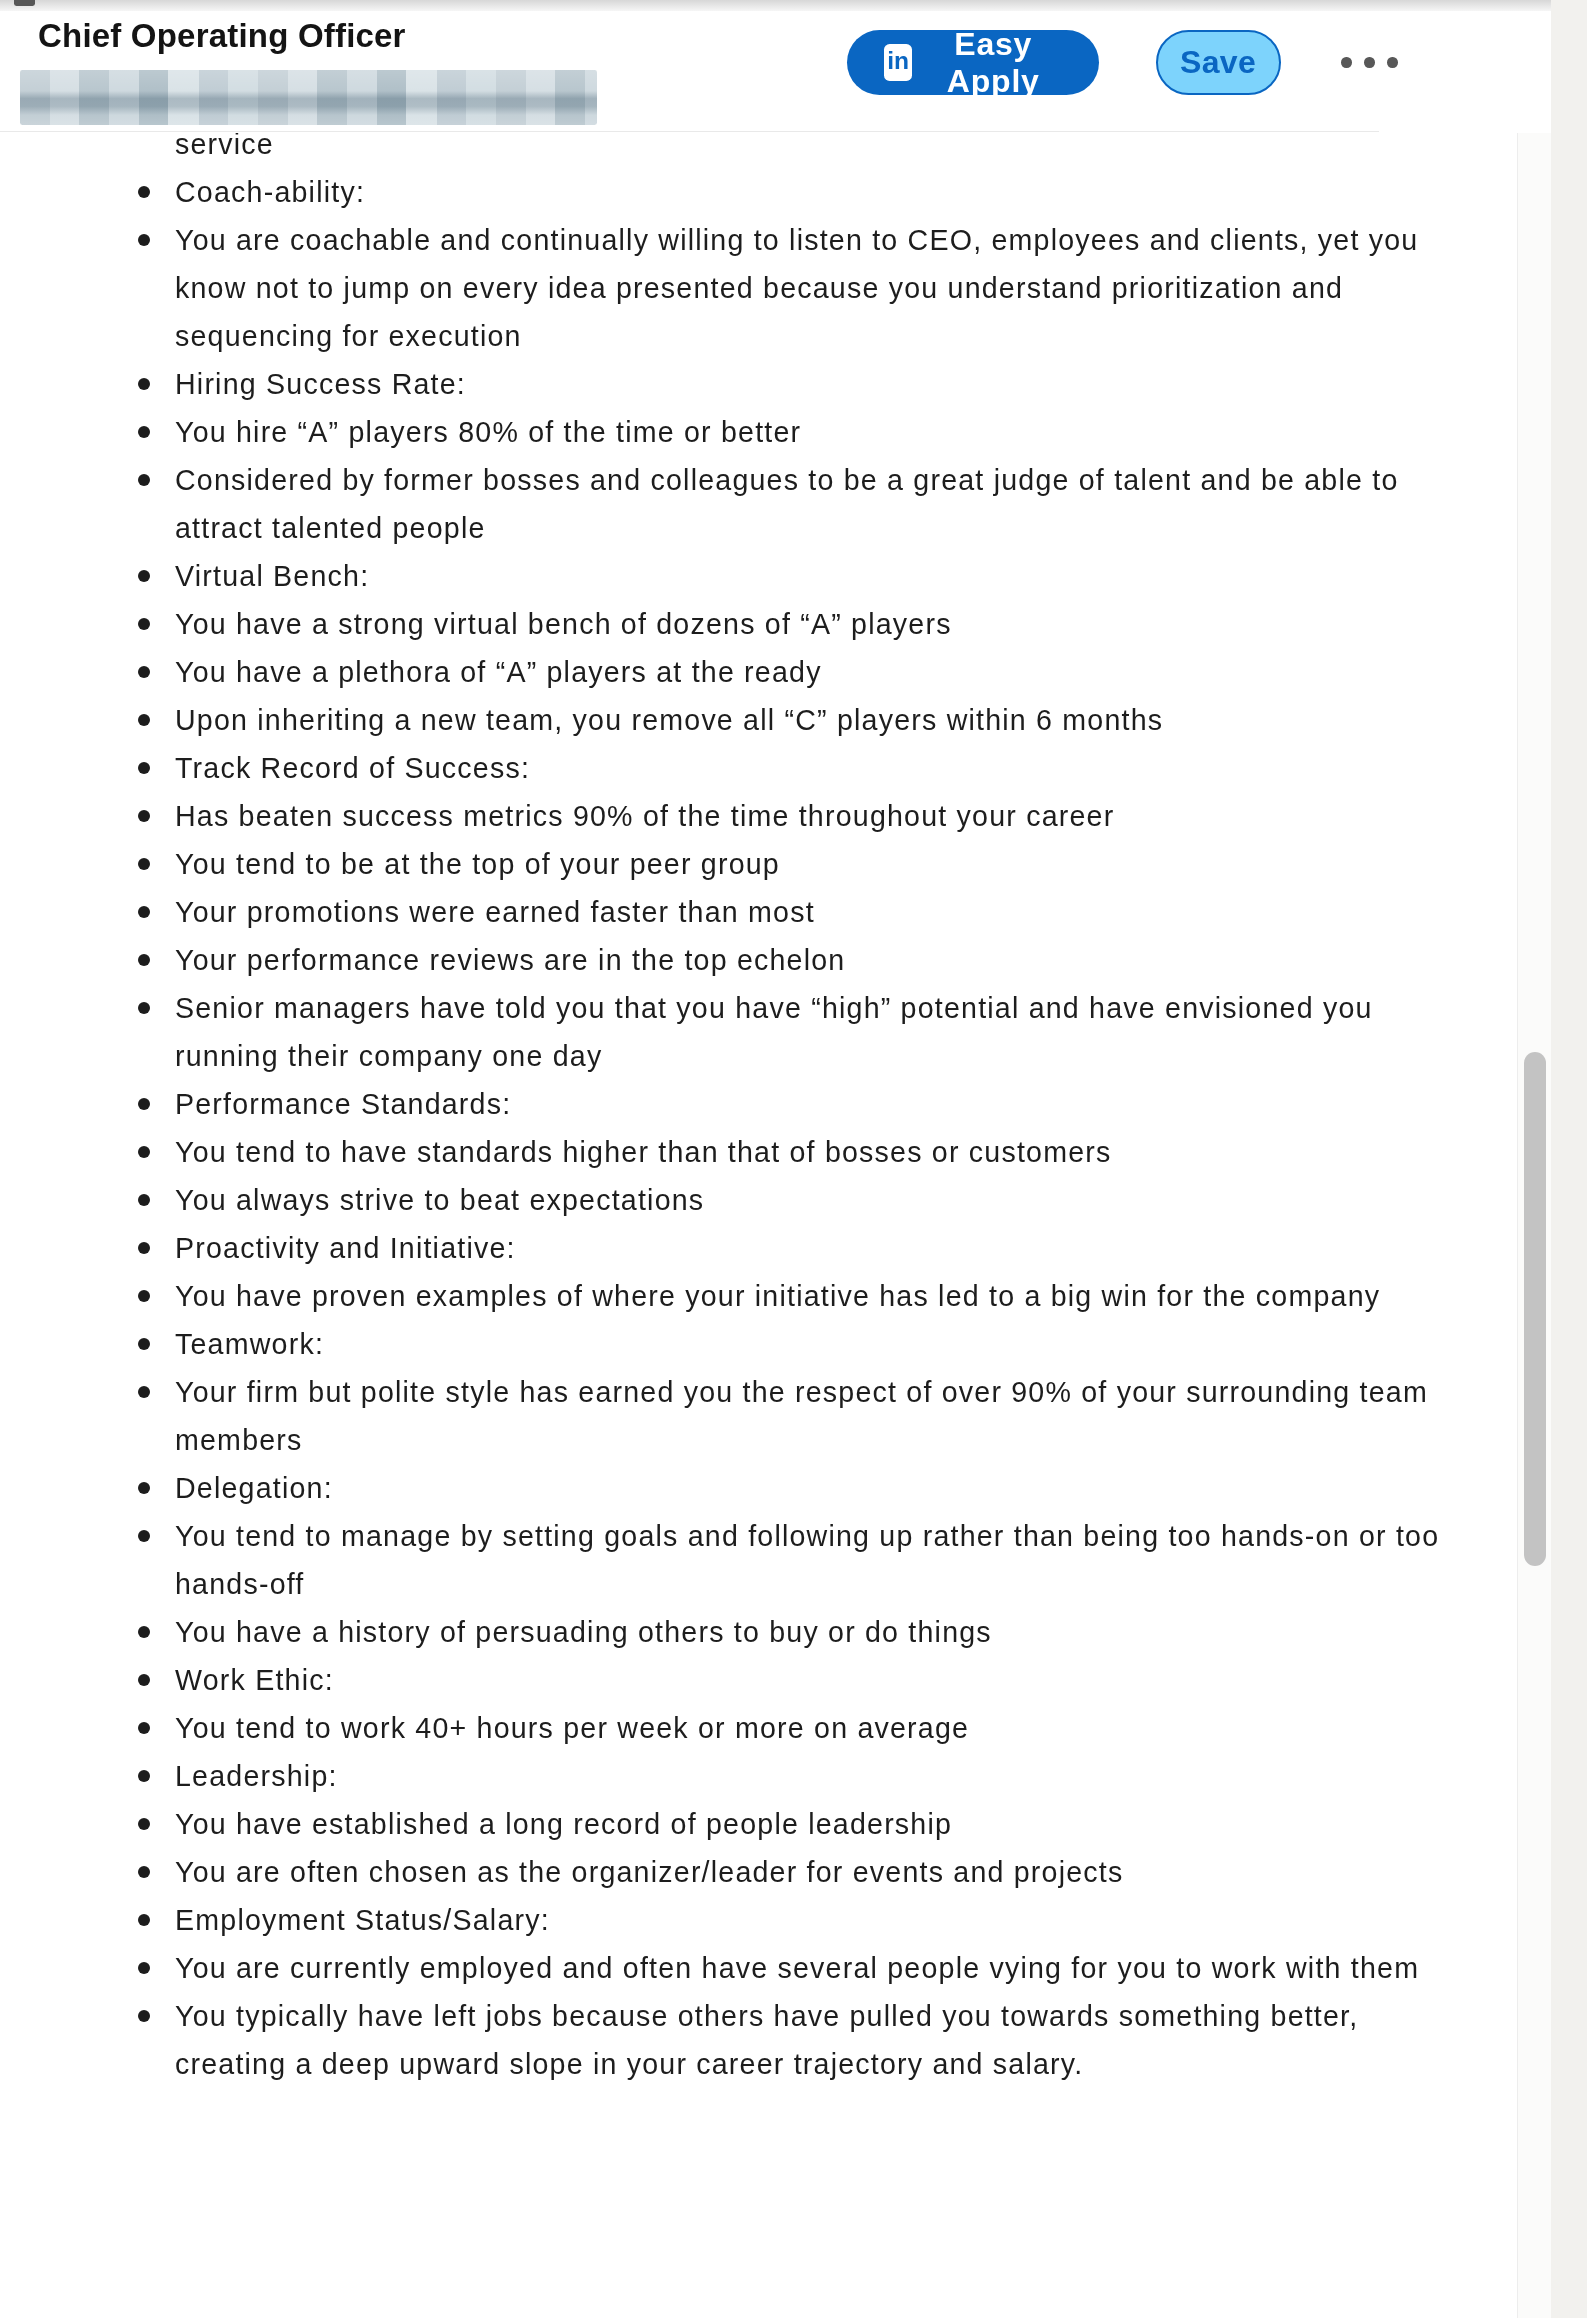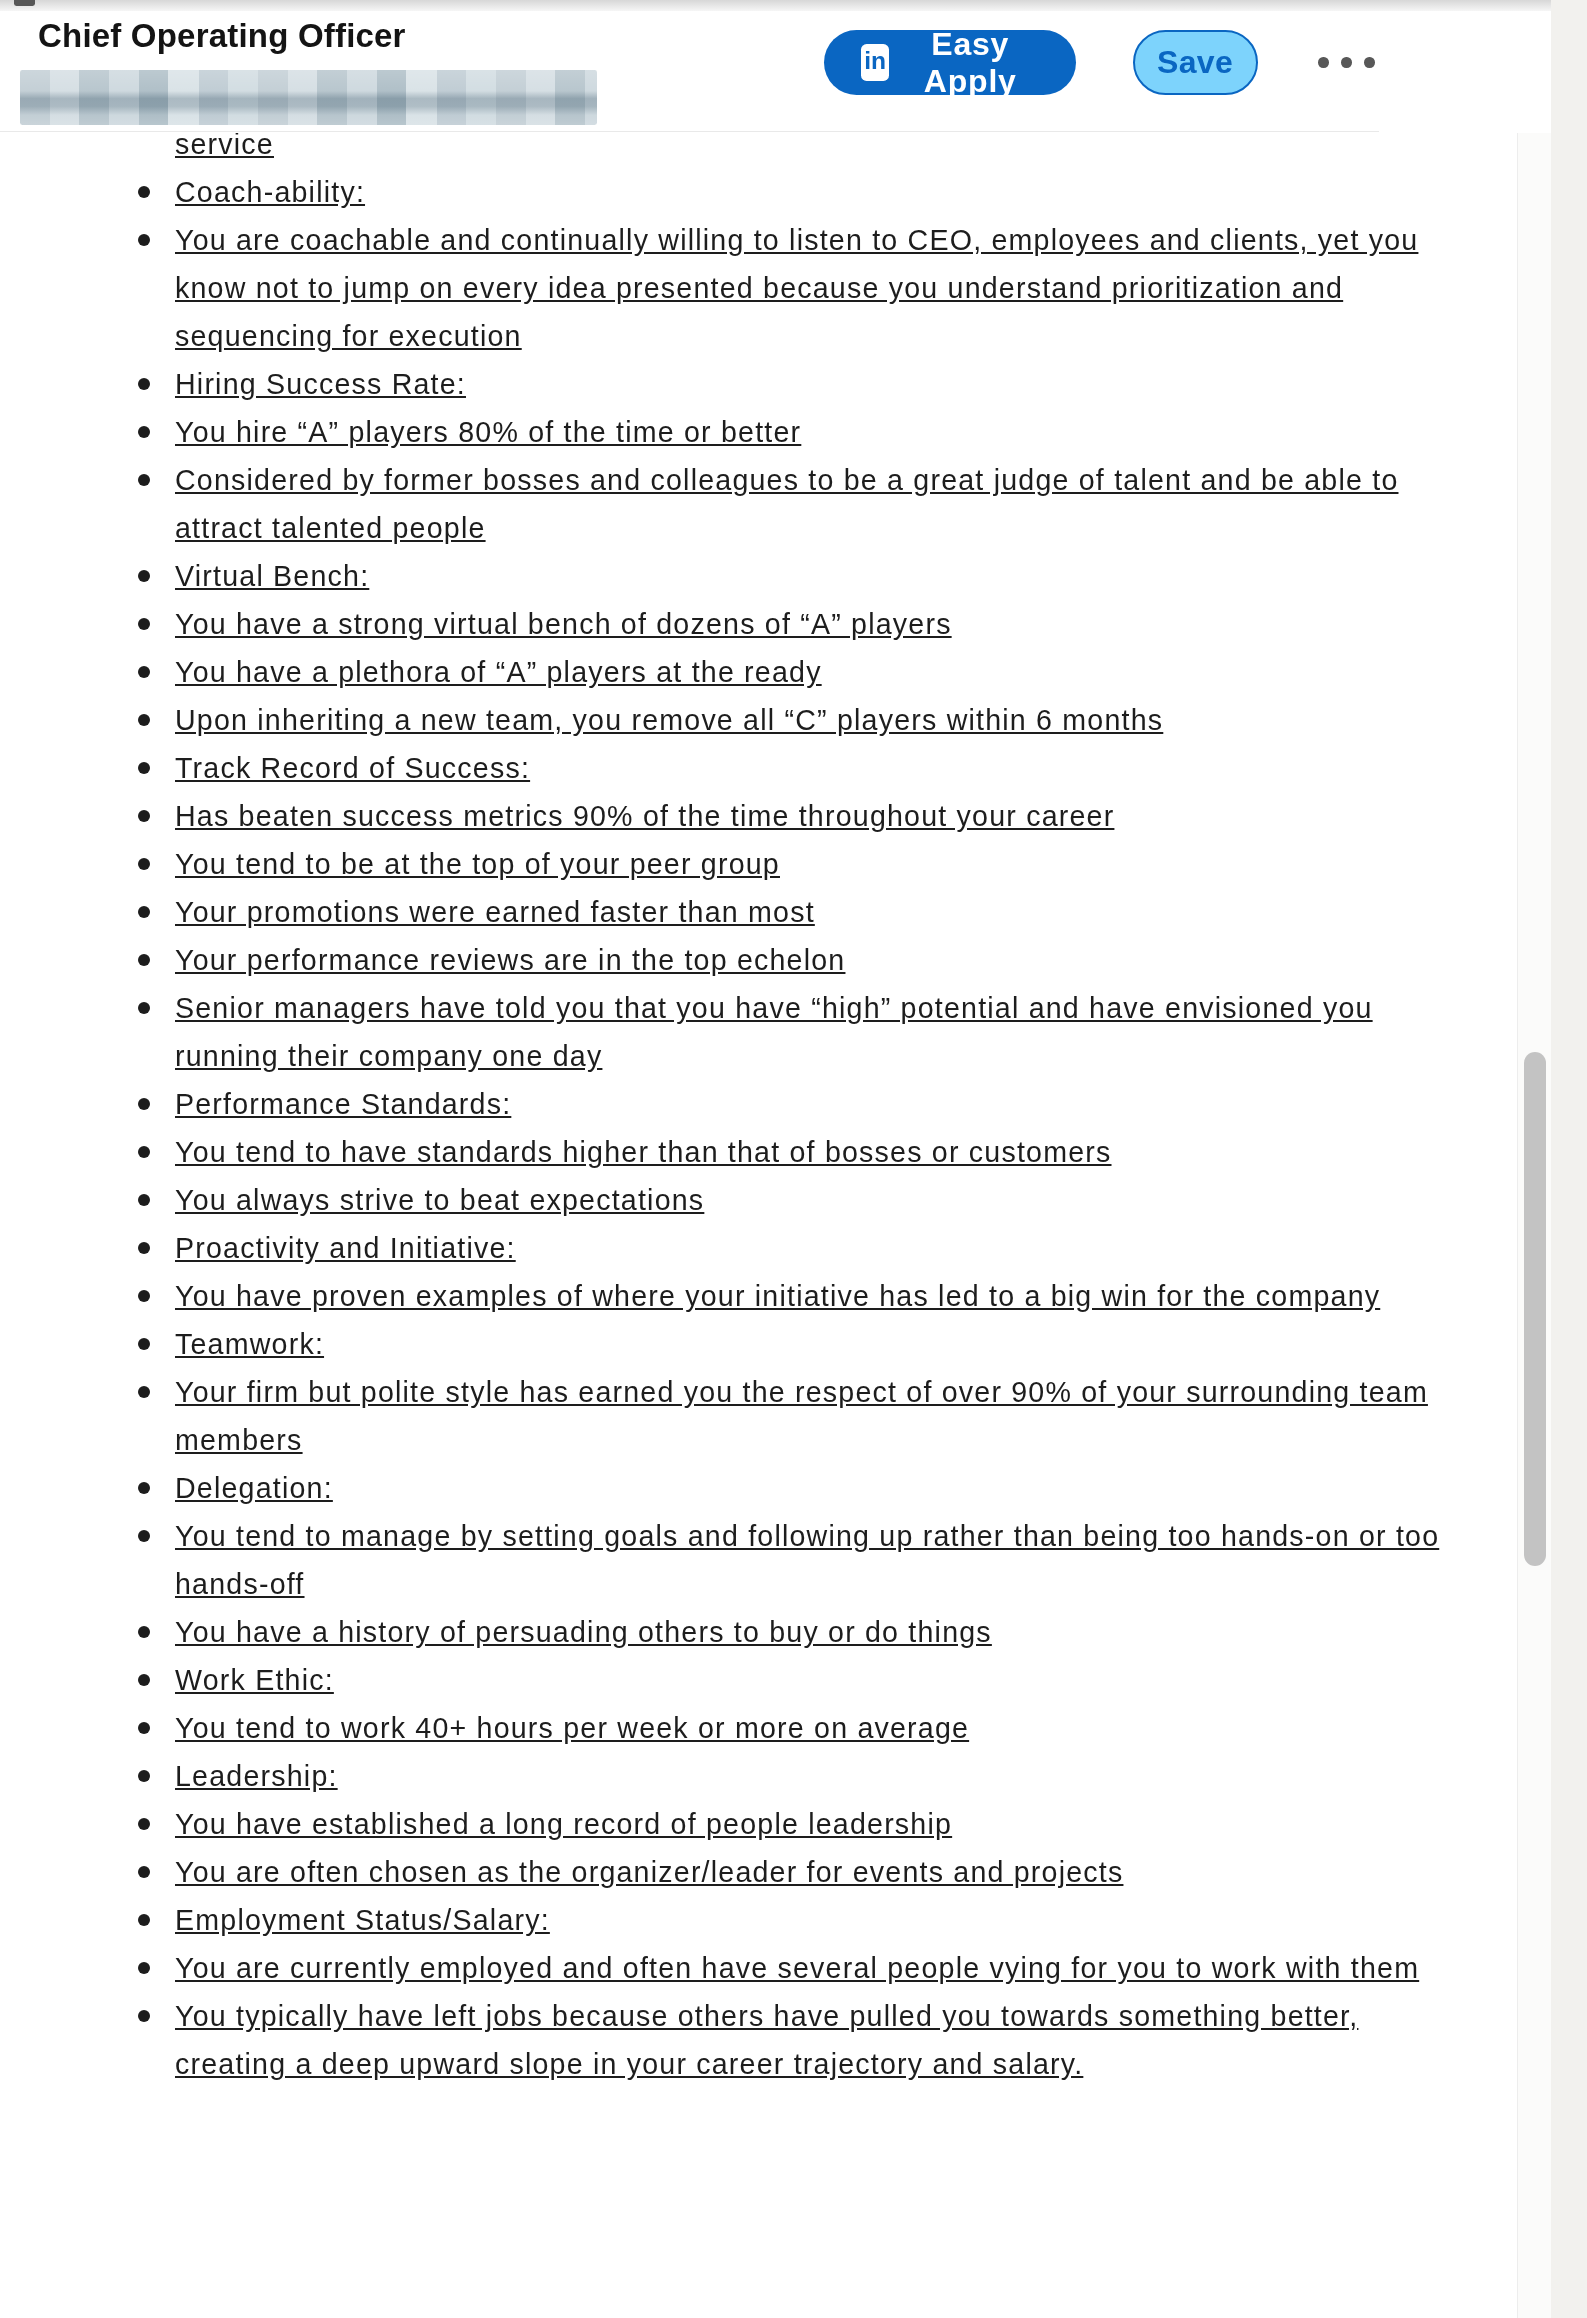--- a/index.html
+++ b/index.html
@@ -50,21 +50,21 @@
         rgba(255,255,255,.30) 0%, rgba(255,255,255,.18) 38%,
         rgba(96,118,133,.34) 52%, rgba(96,118,133,.30) 66%,
         rgba(255,255,255,.16) 82%, rgba(255,255,255,.26) 100%),
       repeating-linear-gradient(90deg,
         #b7c5cd 0 30px, #cdd8de 30px 59px, #a9bac3 59px 89px,
         #c4d1d8 89px 119px, #9fb2bc 119px 148px, #d2dde2 148px 179px,
         #b3c2cb 179px 208px, #c9d6dc 208px 238px);
   }
 
   .header-actions {
-    position:absolute; left:824px; top:19px; height:65px;
+    position:absolute; left:847px; top:19px; height:65px;
     display:flex; align-items:flex-start;
   }
   .btn {
     display:flex; align-items:center; justify-content:center;
     height:65px; border-radius:33px; cursor:pointer; border:none;
     font-family:"Liberation Sans", sans-serif;
   }
   .btn-easy-apply {
     background:#0a66c2; color:#ffffff; padding:0 37px; gap:12.7px;
     font-size:32px; font-weight:bold; letter-spacing:0.8px;
@@ -84,21 +84,21 @@
     margin-left:56px; display:flex; align-items:center; gap:12.7px;
     height:65px; background:none; border:none; cursor:pointer; padding:0 4.8px;
   }
   .overflow-btn .dot {
     width:10.3px; height:10.3px; border-radius:50%; background:#585858;
   }
 
   
   .content {
     position:absolute; left:0; top:133px; width:1517px; height:2185px;
-    background:#ffffff; overflow:hidden;text-decoration:underline;
+    background:#ffffff; overflow:hidden;
   }
   .desc-text {
     margin:-12.7px 0 0 175px; width:1278px;
     font-size:28.6px; line-height:48px; letter-spacing:1.2px; color:#1d1d1d;
   }
   .desc-list { list-style:none; }
   .desc-item { position:relative; }
   .desc-item::before {
     content:""; position:absolute; left:-37px; top:18px;
     width:12px; height:12px; border-radius:50%; background:#1d1d1d;

